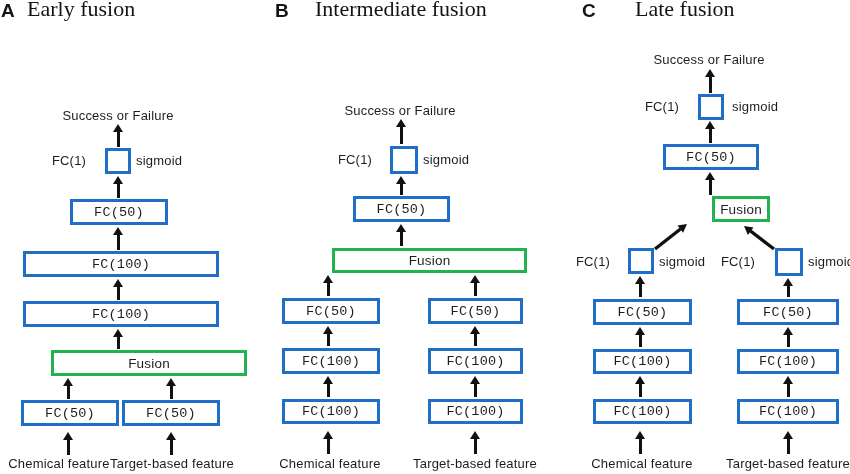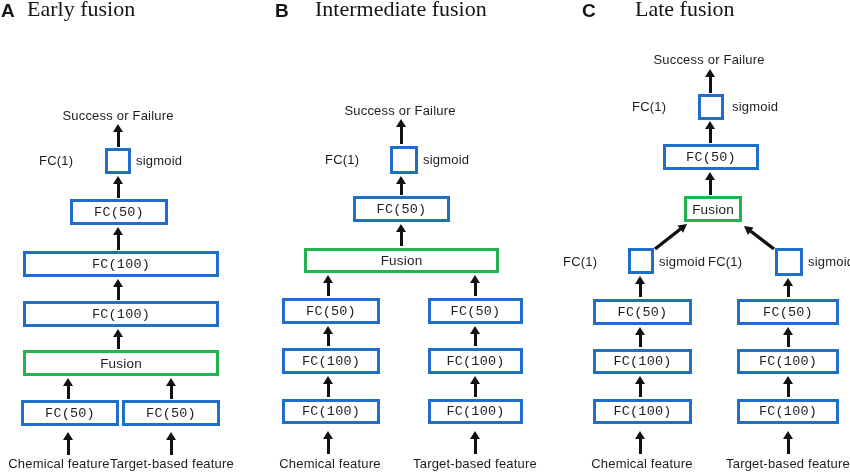--- a/index.html
+++ b/index.html
@@ -16,24 +16,24 @@
   }
   .panel-title{
     position:absolute;font-family:"Liberation Serif",serif;font-size:22px;line-height:26px;color:#141414;
   }
   .box{
     position:absolute;box-sizing:border-box;background:#ffffff;
     display:flex;align-items:center;justify-content:center;
     font-size:13.5px;letter-spacing:.2px;white-space:nowrap;
   }
   .blue{border:3px solid var(--blue);font-family:Liberation Mono, monospace;}
-  .green{border:3px solid var(--green);}
+  .green{border:3px solid var(--green);margin-left:28px;}
   .lbl{position:absolute;font-size:13px;letter-spacing:.2px;white-space:nowrap;line-height:14px;}
   .ctr{transform:translateX(-50%);}
-  .rgt{text-align:left;}
+  .rgt{text-align:center;}
   .arrow{position:absolute;width:13px;}
   .arrow::before{
     content:"";position:absolute;left:5px;width:3px;top:6px;bottom:0;background:var(--arrow);
   }
   .arrow::after{
     content:"";position:absolute;left:1px;top:0;width:0;height:0;
     border-left:5.5px solid transparent;border-right:5.5px solid transparent;
     border-bottom:8px solid var(--arrow);
   }
   svg.diag{position:absolute;overflow:visible;}

